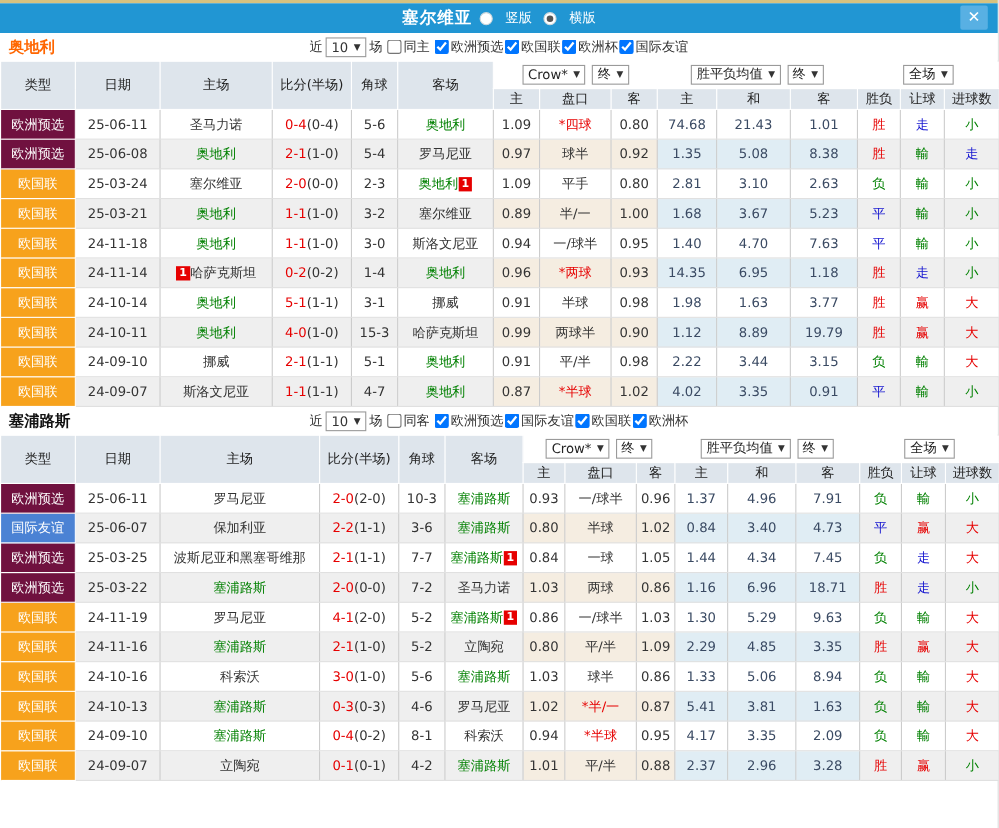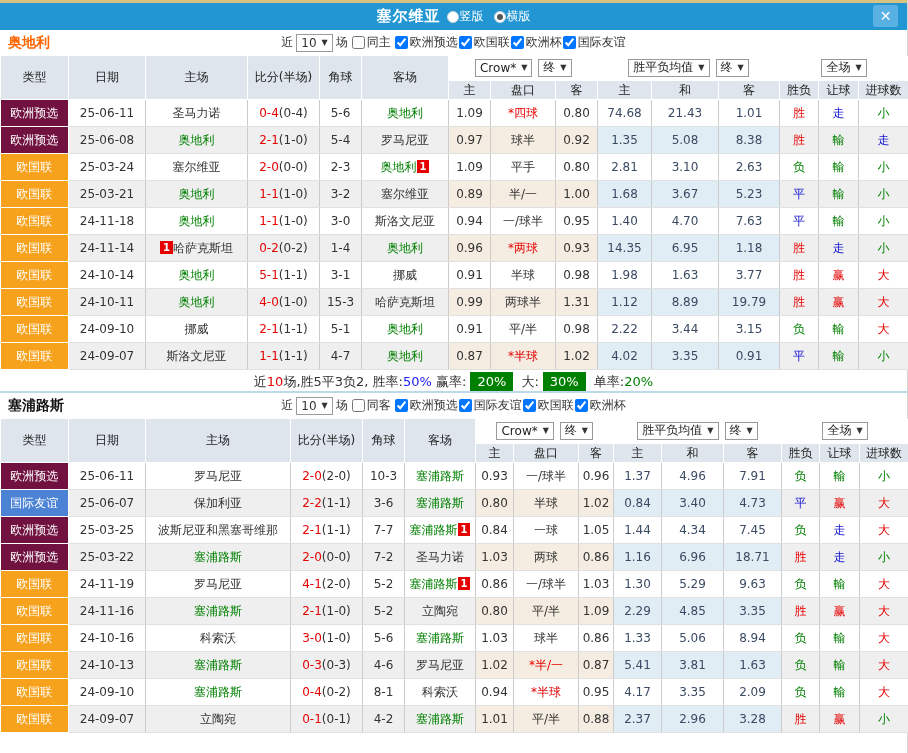--- a/index.html
+++ b/index.html
@@ -6,21 +6,21 @@
   html,body { width: 908px; height: 753px; overflow: hidden; background: #fff;
     font-family: "DejaVu Sans", "Liberation Sans", sans-serif; }
   .window { width: 908px; height: 753px; position: relative; border-right: 1px solid #d5d5d5; }
 
   
   .top-accent { height: 3px; background: #d7c27f; }
   .titlebar { height: 27px; background: #2196d3; color: #fff; display: flex;
     align-items: center; justify-content: center; position: relative; }
   .title-text { font-weight: bold; font-size: 15px; letter-spacing: 1px; }
   .radio-group { display: flex; align-items: center; margin-left: 6px; gap: 10px; font-size: 12px; }
-  .radio-opt { display: inline-flex; align-items: center; gap: 1px; cursor: pointer; }
+  .radio-opt { display: inline-flex; align-items: center; gap: 12px; cursor: pointer; }
   .radio-circle { width: 12px; height: 12px; border-radius: 50%; background: #fff;
     border: 1px solid #cfd8dc; display: inline-flex; align-items: center; justify-content: center; }
   .radio-circle.selected::after { content: ""; width: 6px; height: 6px; border-radius: 50%; background: #555; }
   .close-btn { position: absolute; right: 9px; top: 2px; width: 25px; height: 22px;
     background: #58b0e3; color: #fff; font-size: 14px; font-weight: bold; text-align: center;
     line-height: 22px; border-radius: 2px; cursor: pointer; }
 
   
   .section-head { height: 25px; display: flex; align-items: center; position: relative; background: #fff; }
   .team-title { position: absolute; left: 8px; font-size: 14px; font-weight: bold; }
@@ -299,21 +299,21 @@
           </tr>
           <tr>
             <td class="typec" style="background: rgb(247, 162, 28);">欧国联</td>
             <td>24-10-11</td>
             <td><span style="color: rgb(0, 128, 0);">奥地利</span></td>
             <td><span class="t-red">4-0</span><span class="score-half">(1-0)</span></td>
             <td>15-3</td>
             <td><span>哈萨克斯坦</span></td>
             <td class="cream">0.99</td>
             <td class="cream">两球半</td>
-            <td class="cream">1.31</td>
+            <td class="cream">0.90</td>
             <td class="avgblue">1.12</td>
             <td class="avgblue">8.89</td>
             <td class="avgblue">19.79</td>
             <td style="color: rgb(230, 0, 0);">胜</td>
             <td style="color: rgb(230, 0, 0);">赢</td>
             <td style="color: rgb(230, 0, 0);">大</td>
           </tr>
           <tr>
             <td class="typec" style="background: rgb(247, 162, 28);">欧国联</td>
             <td>24-09-10</td>
@@ -343,21 +343,20 @@
             <td class="cream">1.02</td>
             <td class="avgblue">4.02</td>
             <td class="avgblue">3.35</td>
             <td class="avgblue">0.91</td>
             <td style="color: rgb(21, 21, 208);">平</td>
             <td style="color: rgb(0, 128, 0);">輸</td>
             <td style="color: rgb(0, 128, 0);">小</td>
           </tr>
         </tbody>
     </table>
-    <div class="summary"><span>近</span><span class="sum-red">10</span><span>场,胜5平3负2, 胜率:</span><span class="sum-blue">50%</span><span> 赢率:</span><span class="sum-badge">20%</span><span> 大:</span><span class="sum-badge">30%</span><span> 单率:</span><span class="sum-green">20%</span></div>
   </div>
 
   <div>
     <div class="section-head">
       <span class="team-title" style="color: rgb(17, 17, 17);">塞浦路斯</span>
       <span class="filters">
         <span>近</span>
         <span class="select-box">
           <span>10</span>
           <span class="arrow">▼</span>

